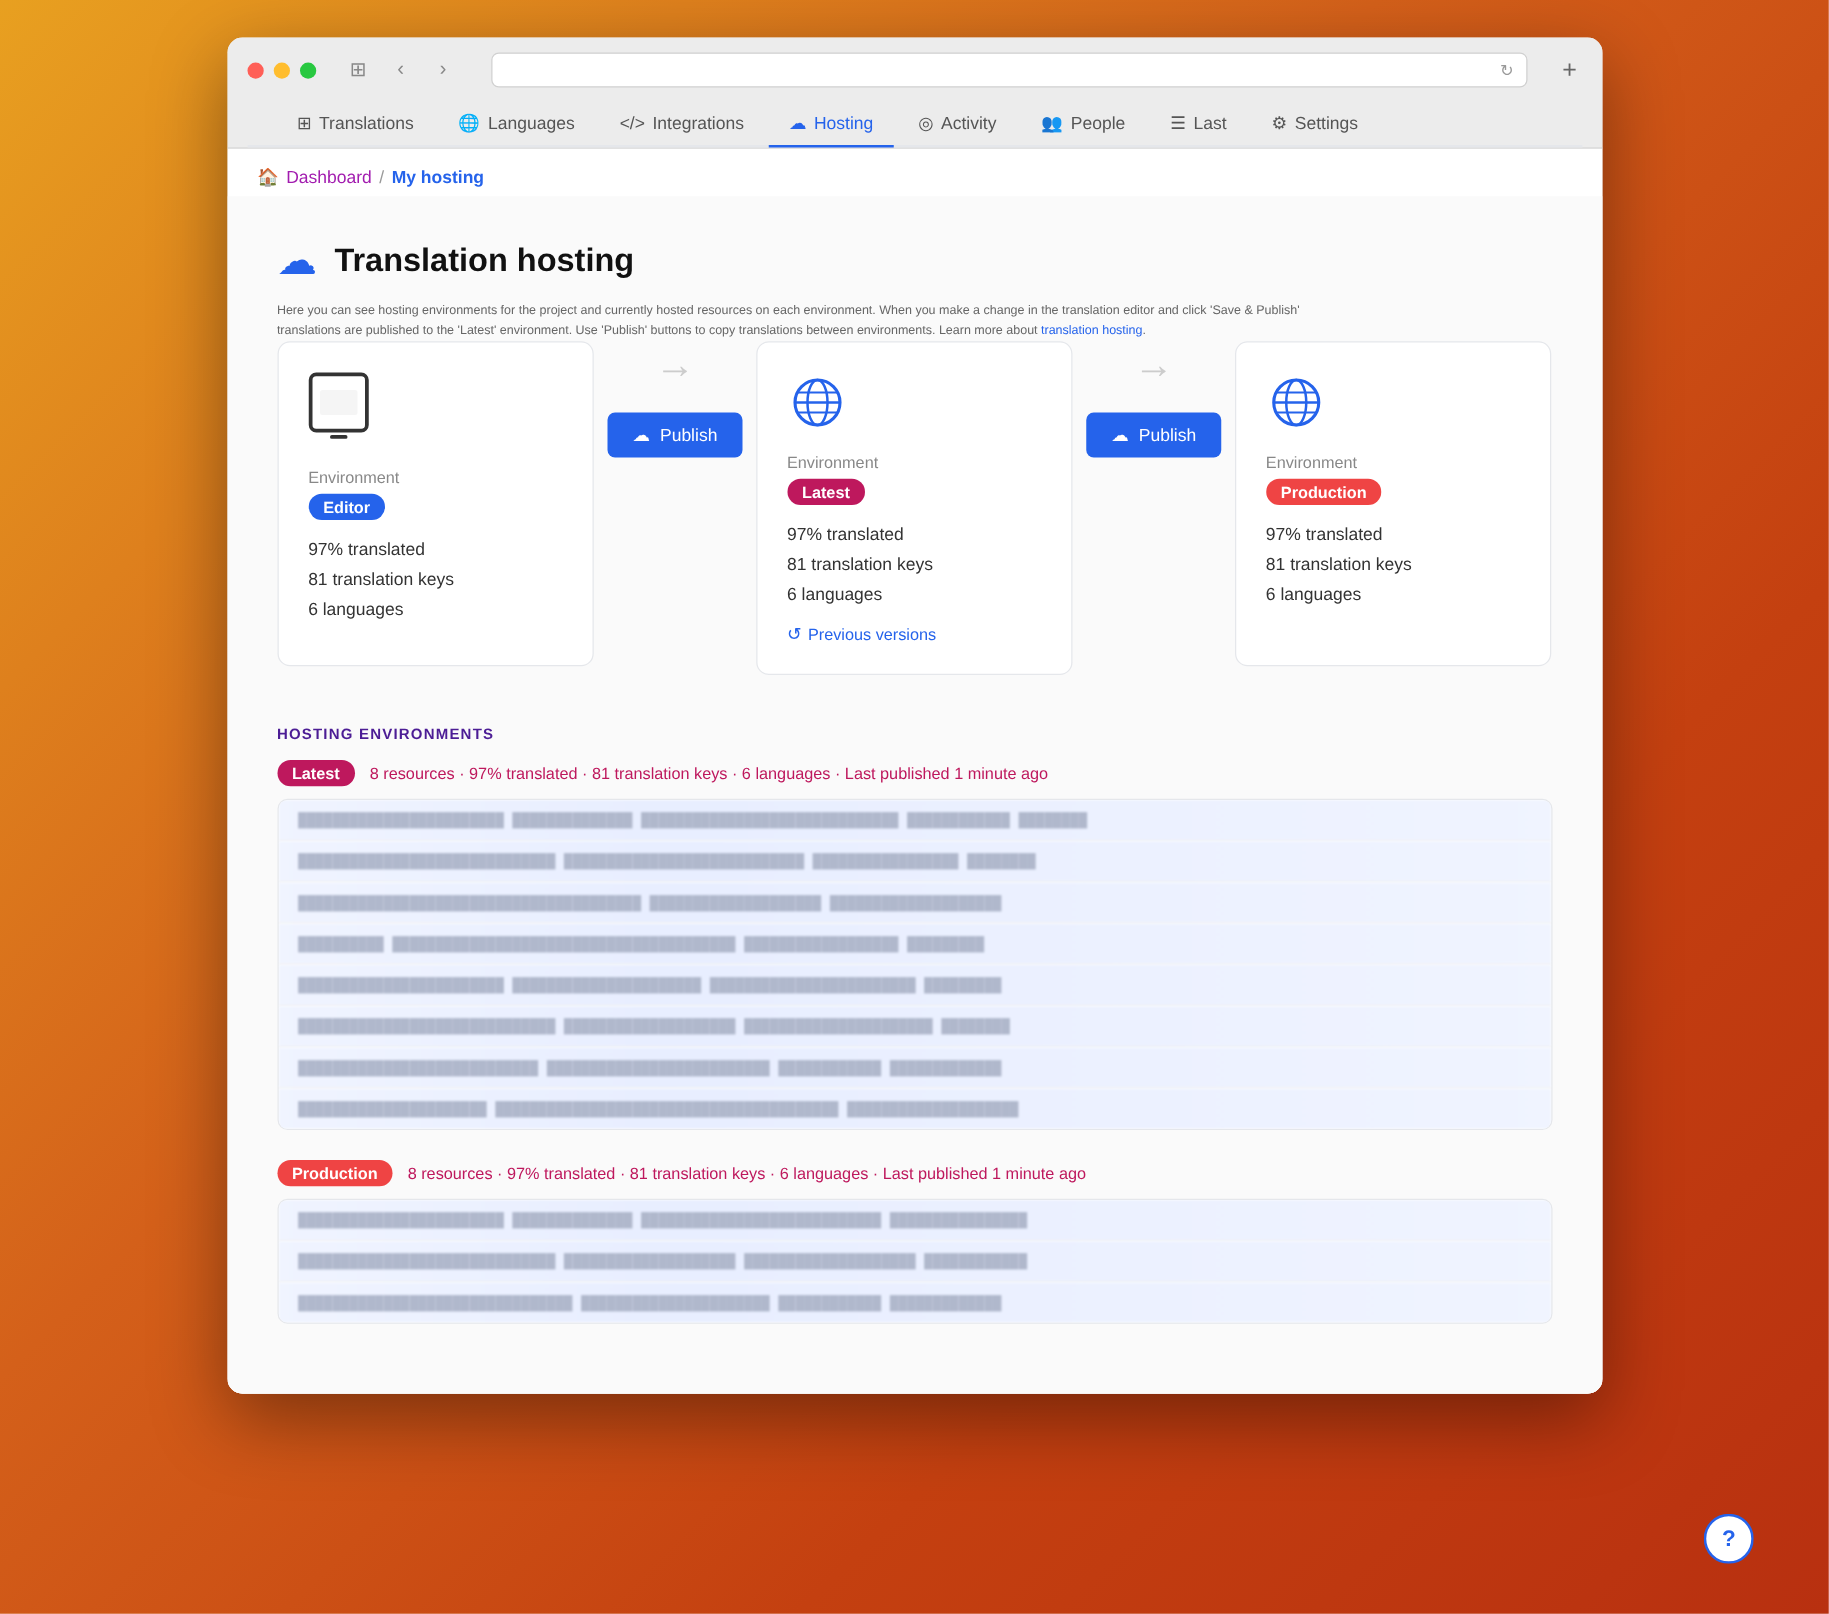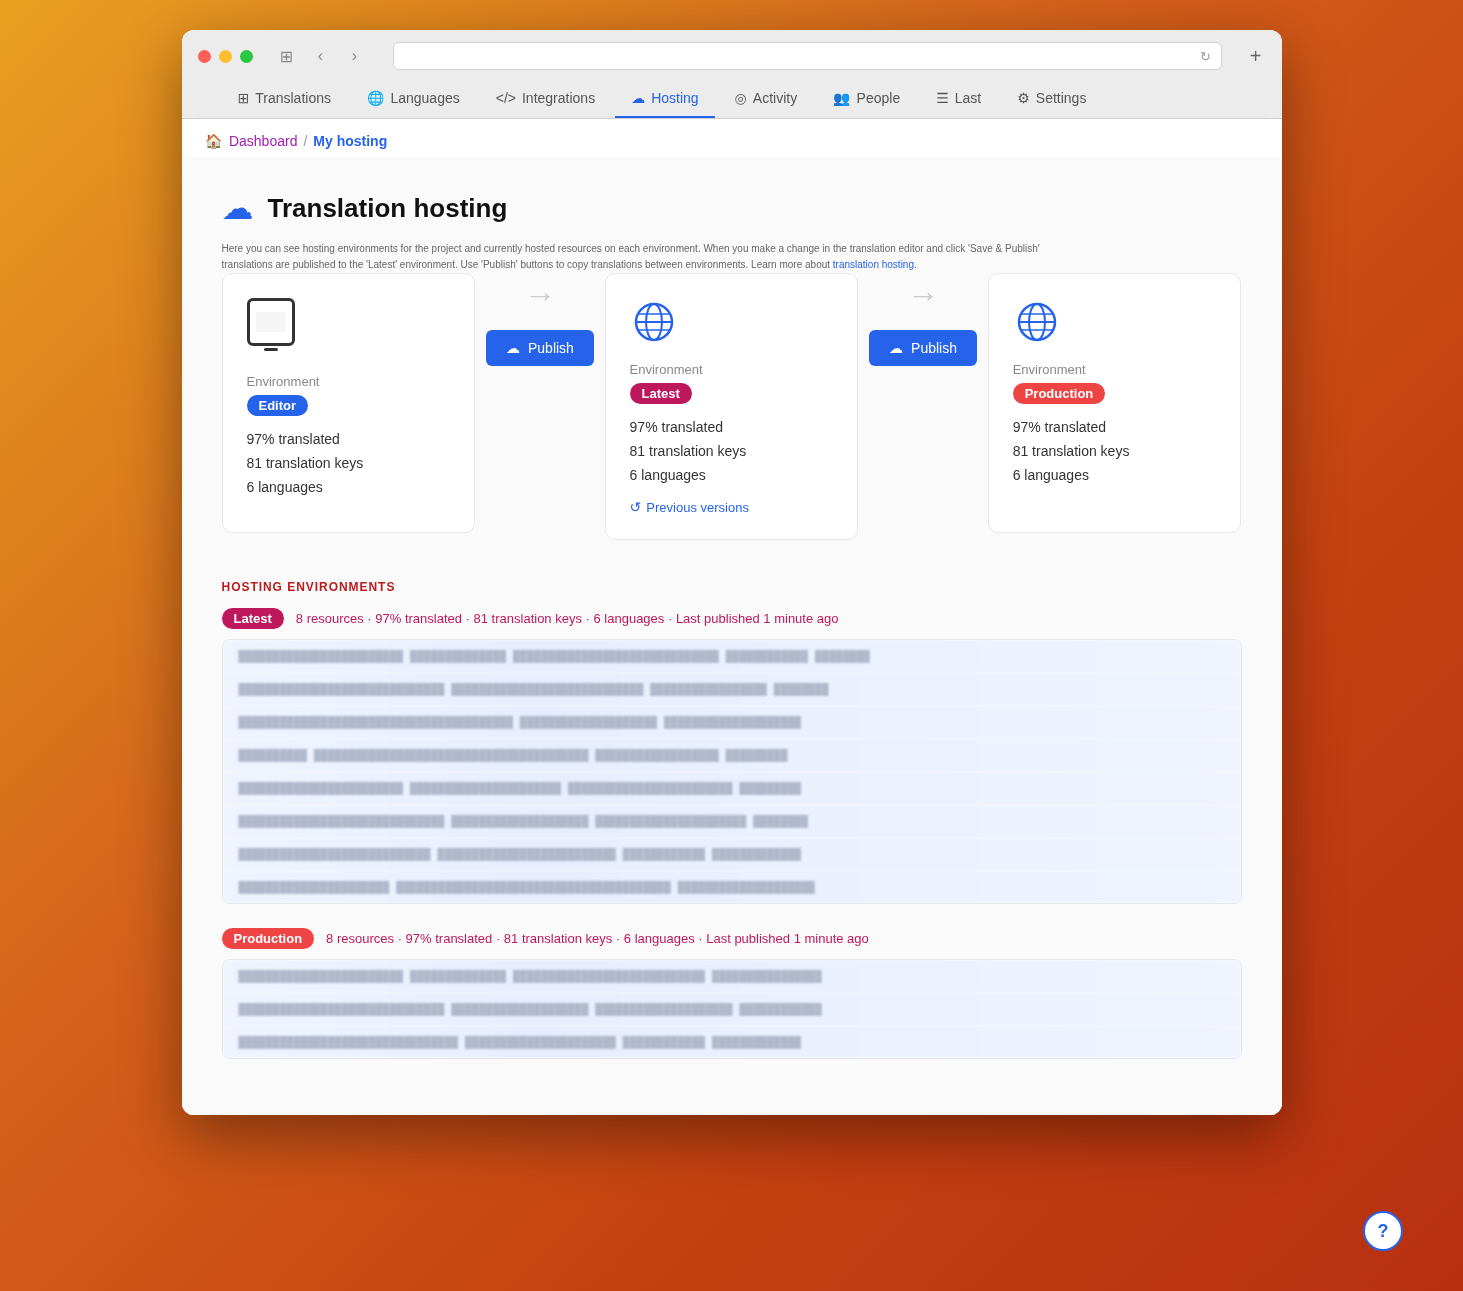--- a/index.html
+++ b/index.html
@@ -169,21 +169,21 @@
       display: flex;
       flex-direction: column;
       align-items: center;
       justify-content: center;
       width: 130px;
     }
     .hosting-section { margin-top: 10px; }
     .section-title {
       font-size: 12px;
       font-weight: 700;
-      color: #b91c1c;
+      color: #4c1d95;
       letter-spacing: 0.08em;
       margin-bottom: 14px;
       text-transform: uppercase;
     }
     .hosting-row {
       display: flex;
       align-items: center;
       gap: 12px;
       margin-bottom: 10px;
       flex-wrap: wrap;

